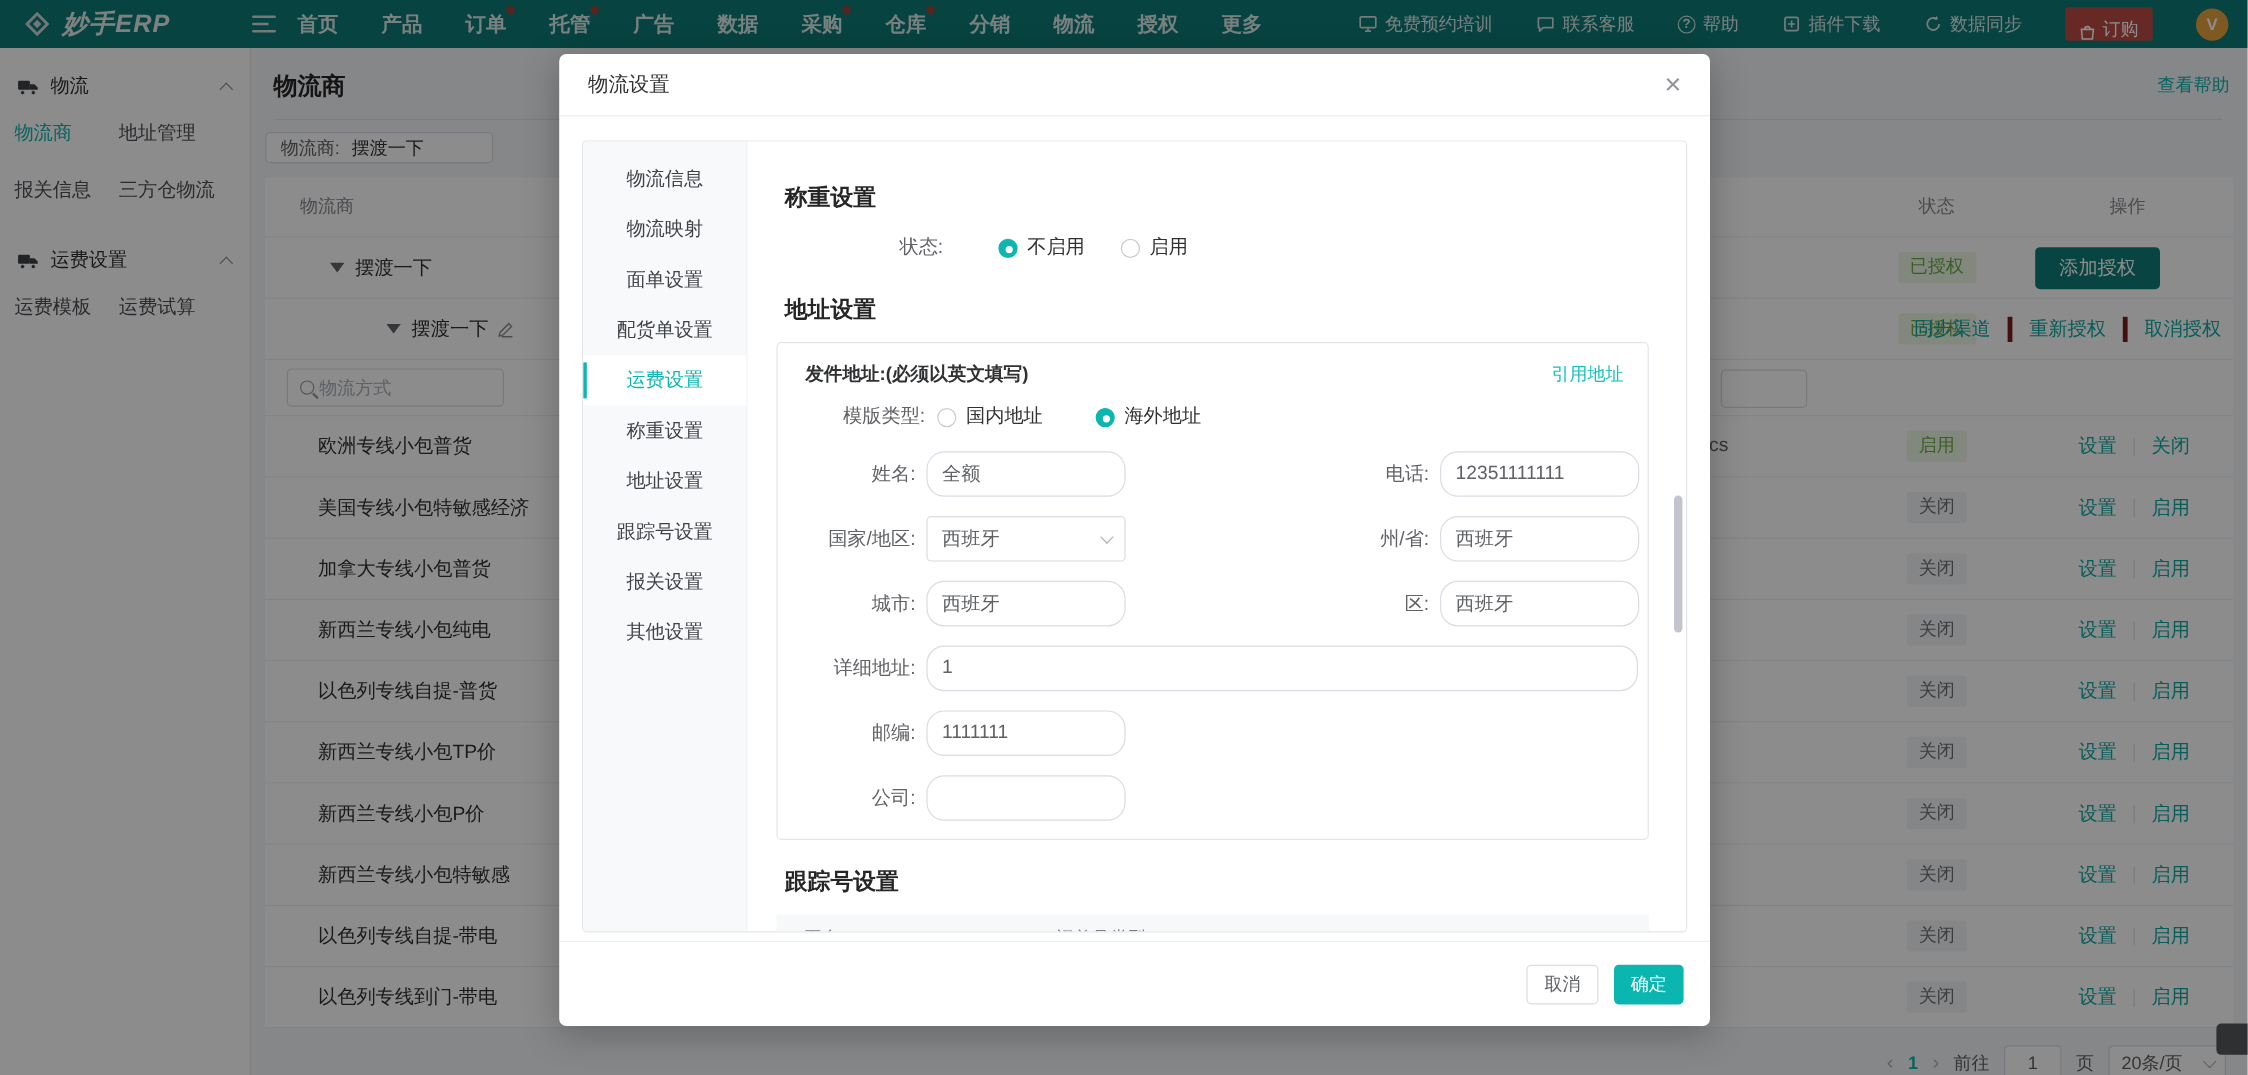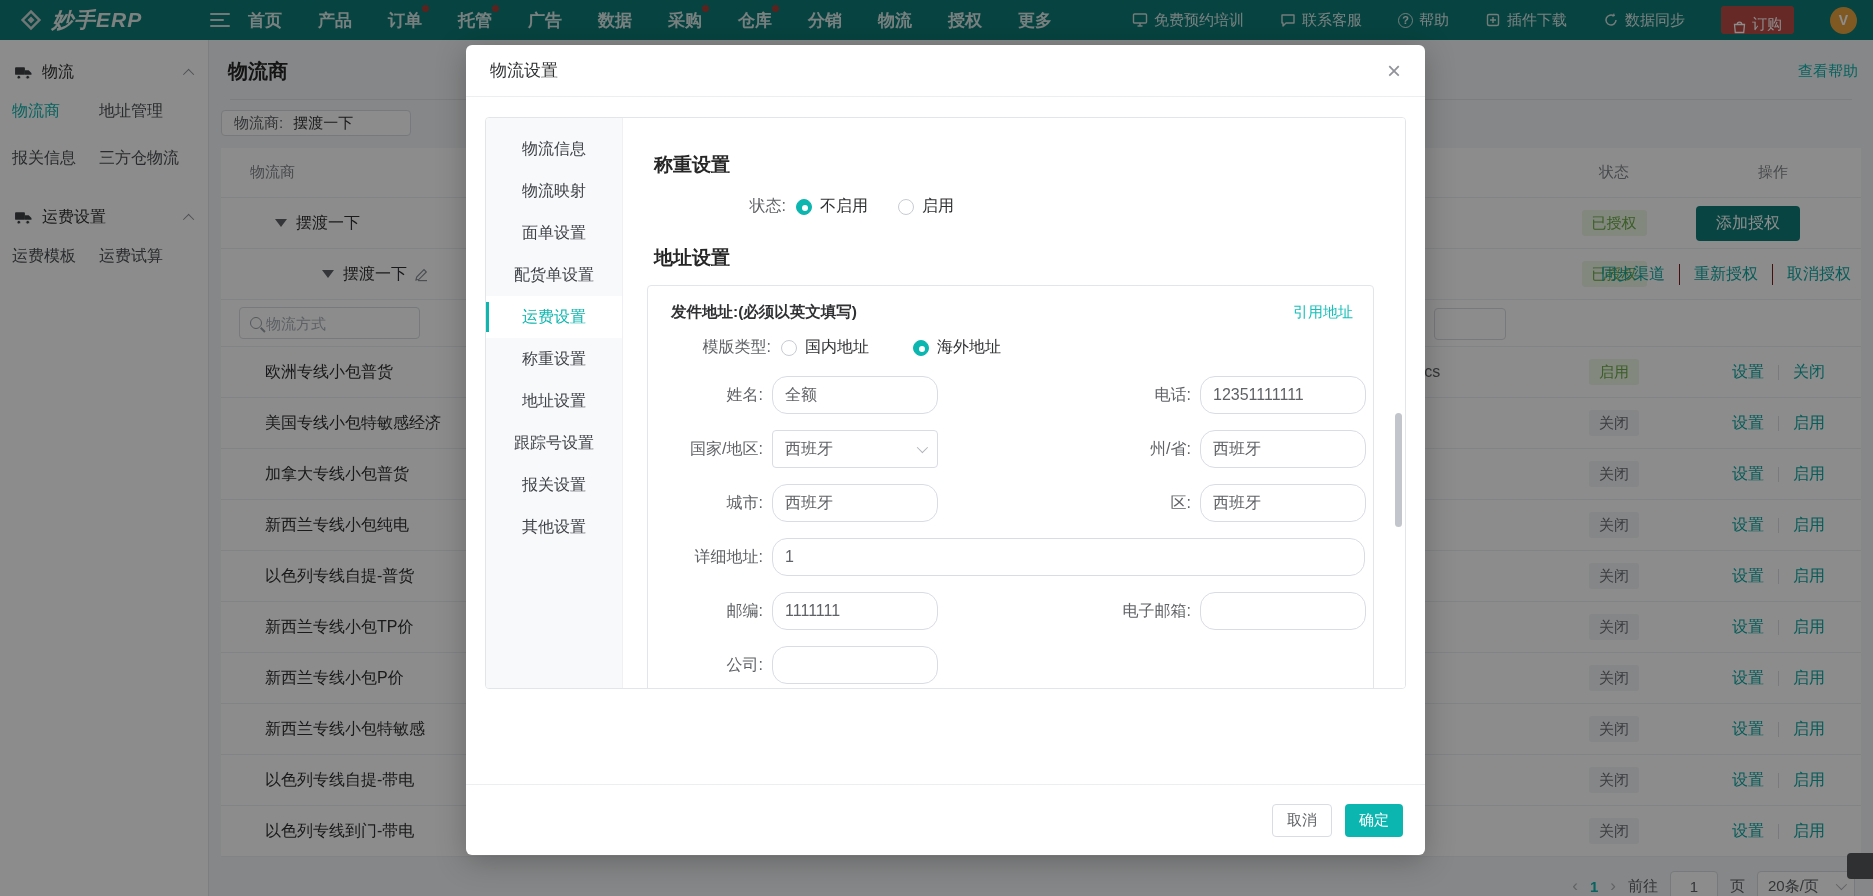--- a/index.html
+++ b/index.html
@@ -52,21 +52,21 @@
   .row-l1 .prov-name { padding-left:54px; }
   .row-l2 .prov-name { padding-left:101px; }
   .pencil { margin-left:7px; display:inline-flex; }
   .status-slot { position:absolute; left:1343px; width:100px; text-align:center; }
   .badge { display:inline-block; padding:4px 10px; border-radius:3px; font-size:15px; line-height:1.2; }
   .badge.green { background:#eef7e7; color:#6cab47; }
   .badge.gray { background:#f3f4f6; color:#6b6f76; }
   .add-auth-btn { position:absolute; left:1475px; width:104px; height:35px; background:#0e7d78; color:#fff; font-size:16px; border:none; border-radius:4px; cursor:pointer; font-family:inherit; }
   .link-group { position:absolute; right:-4px; display:flex; align-items:center; }
   .link-group a { color:#0fa9a3; font-size:16px; padding:0 14px; white-space:nowrap; }
-  .link-group a + a { border-left:1px solid #7f1d1d; }
+  .link-group a + a { border-left:4px solid #7f1d1d; }
   .leaf-actions { position:absolute; right:36px; display:flex; align-items:center;margin-left:26px; }
   .leaf-actions a { color:#0fa9a3; font-size:16px; }
   .leaf-actions .vsep { width:1px; height:15px; background:#dcdfe0; margin:0 14px; }
   .leaf-name { padding-left:44px; font-size:16px; color:#303133; }
   .search-row { height:47px; }
   .search-input { position:relative; margin-left:18px; width:181px; height:32px; border:1px solid #d9dce3; border-radius:4px; background:#fff; display:flex; align-items:center; }
   .search-input input { border:none; outline:none; flex:1; font-size:15px; color:#303133; font-family:inherit; background:transparent; padding-left:4px; }
   .search-input input::placeholder { color:#aab0b8; }
   .mag { width:12px; height:12px; border:1.5px solid #9aa0a8; border-radius:50%; position:relative; margin-left:10px; flex:none; }
   .mag::after { content:""; position:absolute; width:6px; height:1.5px; background:#9aa0a8; transform:rotate(45deg); left:9px; top:11px; }
@@ -79,29 +79,29 @@
   .pg-size { width:98px; height:30px; border:1px solid #d9dce3; border-radius:4px; display:flex; align-items:center; justify-content:space-between; padding:0 10px; background:#fff; cursor:pointer; }
   .chev-down { width:8px; height:8px; border-right:1.5px solid #b0b3b9; border-bottom:1.5px solid #b0b3b9; transform:rotate(45deg) translateY(-2px); }
   .float-widget { position:absolute; left:1847px; top:853px; width:32px; height:26px; background:#55585c; border-radius:4px; z-index:2; }
 
   
   .overlay { position:absolute; inset:0; background:rgba(0,0,0,.45); z-index:50; }
   .modal { position:absolute; left:466px; top:45px; width:959px; height:810px; background:#fff; border-radius:6px; z-index:60; box-shadow:0 6px 30px rgba(0,0,0,.25); }
   .modal-head { height:52px; display:flex; align-items:center; justify-content:space-between; padding:0 24px; border-bottom:1px solid #eceef0; }
   .modal-title { font-size:17px; color:#303133; }
   .modal-close { font-size:24px; color:#909399; line-height:1; cursor:pointer; }
-  .modal-container { position:absolute; left:19px; top:72px; width:921px; height:572px; border:1px solid #e2e5ea; border-radius:4px; overflow:hidden; display:flex; background:#fff; }
+  .modal-container { position:absolute; left:19px; top:72px; width:921px; height:660px; border:1px solid #e2e5ea; border-radius:4px; overflow:hidden; display:flex; background:#fff; }
   .mnav { width:137px; background:#f8f9fb; border-right:1px solid #eef0f3; padding-top:10px; position:relative; flex:none; }
   .mnav-item { position:relative; height:42px; display:flex; align-items:center; justify-content:center; font-size:16px; color:#3f4247; cursor:pointer; }
   .mnav-item.active { color:#0fb6b0; background:#fff; }
   .mnav-item.active::before { content:""; position:absolute; left:0; top:6px; bottom:6px; width:3px; background:#0fb6b0; }
   .mcontent { flex:1; position:relative; background:#fff; }
   .mc-h3 { font-size:19px; font-weight:bold; color:#262626; }
   .h3-weigh { margin:34px 0 0 31px; }
-  .form-line { display:flex; align-items:flex-end; margin-top:18px; }
+  .form-line { display:flex; align-items:flex-end; margin-top:18px;gap:36px; }
   .fl-label { width:163px; text-align:right; font-size:16px; color:#606266; flex:none; }
   .radio-group { display:flex; align-items:center; margin-left:10px; gap:30px; }
   .radio-item { display:flex; align-items:center; gap:8px; font-size:16px; color:#303133; cursor:pointer; }
   .radio { width:16px; height:16px; border-radius:50%; border:1px solid #c8ccd2; background:#fff; flex:none; position:relative; }
   .radio.checked { background:#0cb6b0; border-color:#0cb6b0; }
   .radio.checked::after { content:""; position:absolute; left:5px; top:5px; width:6px; height:6px; border-radius:50%; background:#fff; }
   .h3-addr { margin:28px 0 0 31px; }
   .addr-box { margin:14px 31px 0 24px; height:415px; border:1px solid #e2e5ea; border-radius:4px; }
   .box-title-row { display:flex; align-items:center; justify-content:space-between; padding:16px 20px 0 23px; }
   .box-title { font-size:15.5px; font-weight:bold; color:#303133; }
@@ -504,24 +504,20 @@
             <span class="fg fg-left">
               <span class="fg-label">详细地址:</span>
               <input class="tin wide" value="1" style="">
             </span>
           </div>
           <div class="frow">
             <span class="fg fg-left">
               <span class="fg-label">邮编:</span>
               <input class="tin" value="1111111" style="">
             </span>
-            <span class="fg fg-right">
-              <span class="fg-label">电子邮箱:</span>
-              <input class="tin" value="" style="">
-            </span>
           </div>
           <div class="frow">
             <span class="fg fg-left">
               <span class="fg-label">公司:</span>
               <input class="tin" value="" style="">
             </span>
           </div>
         </div>
       </div>
 

